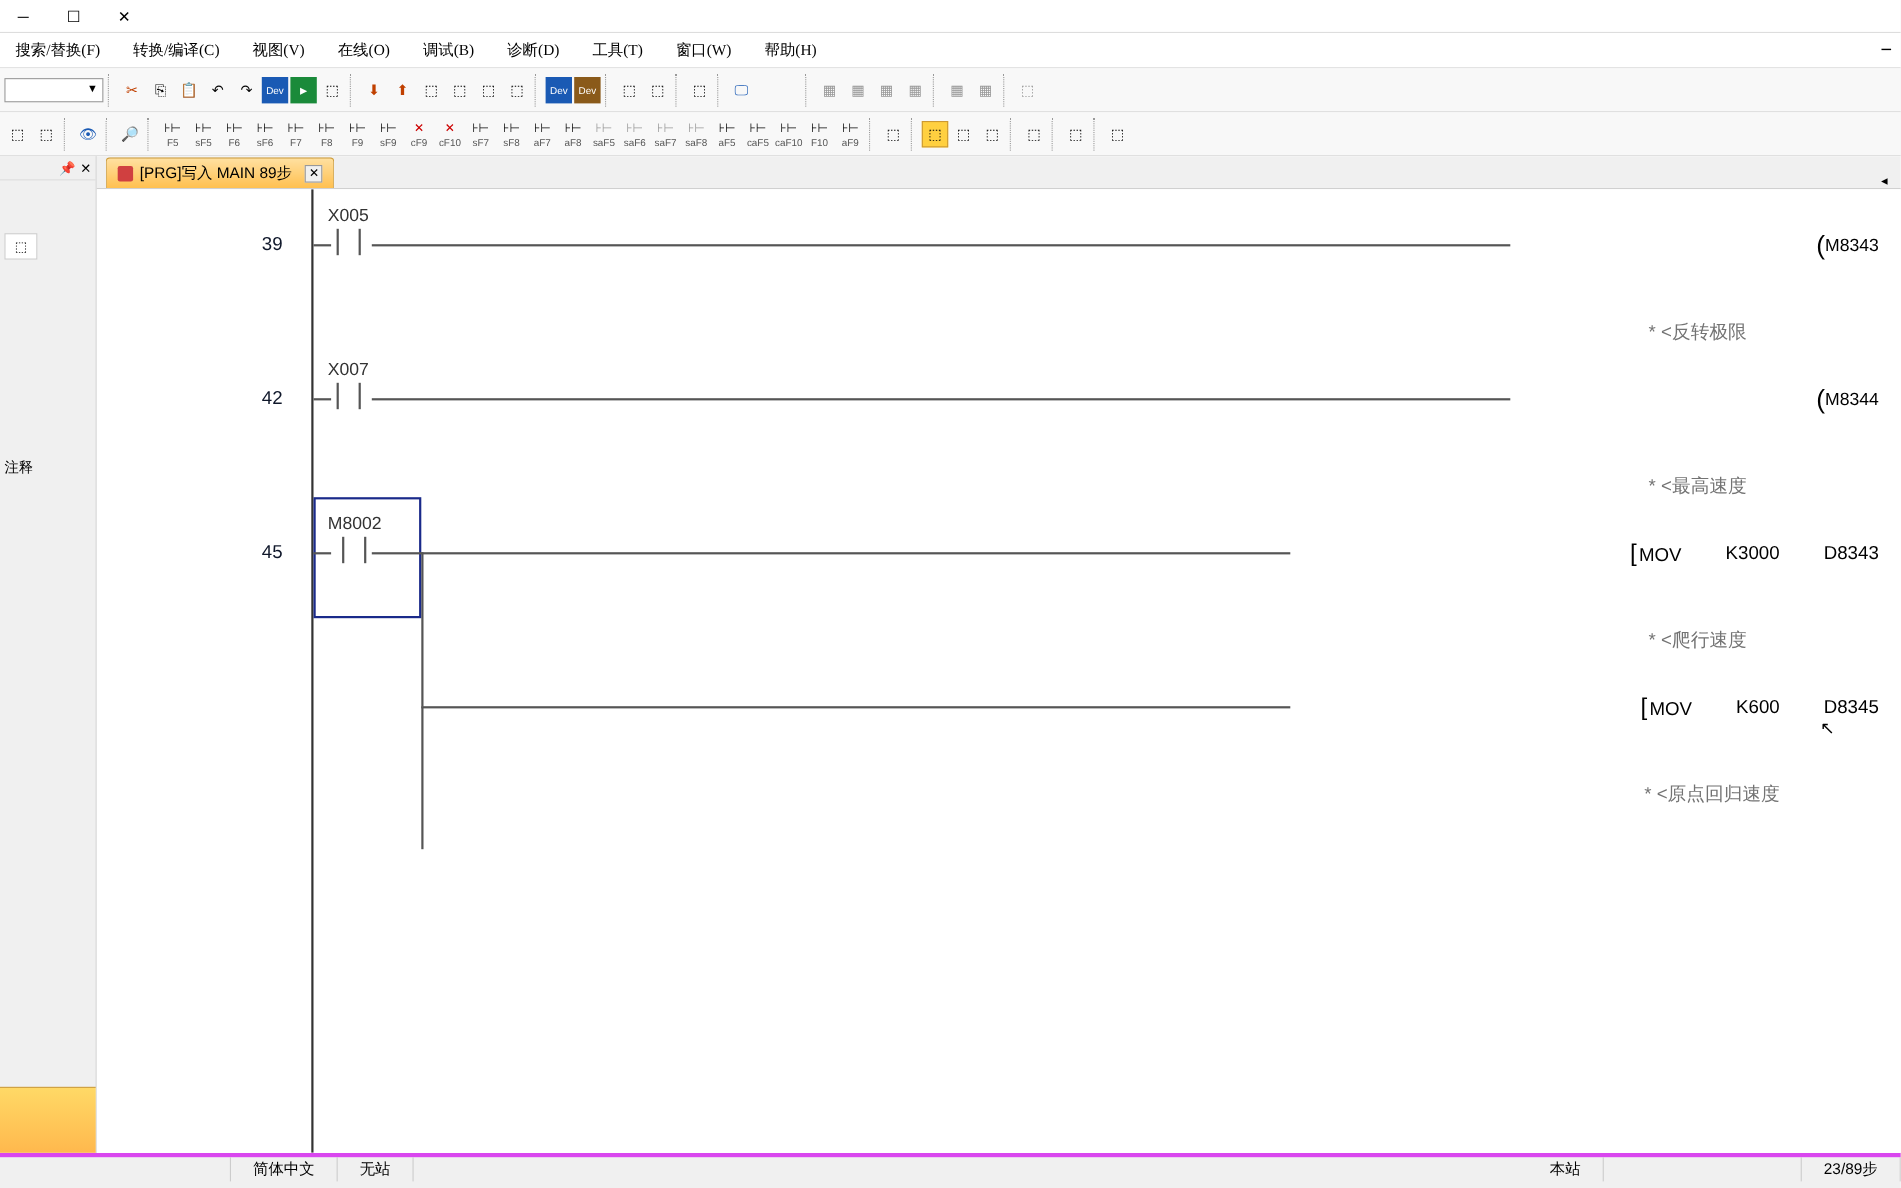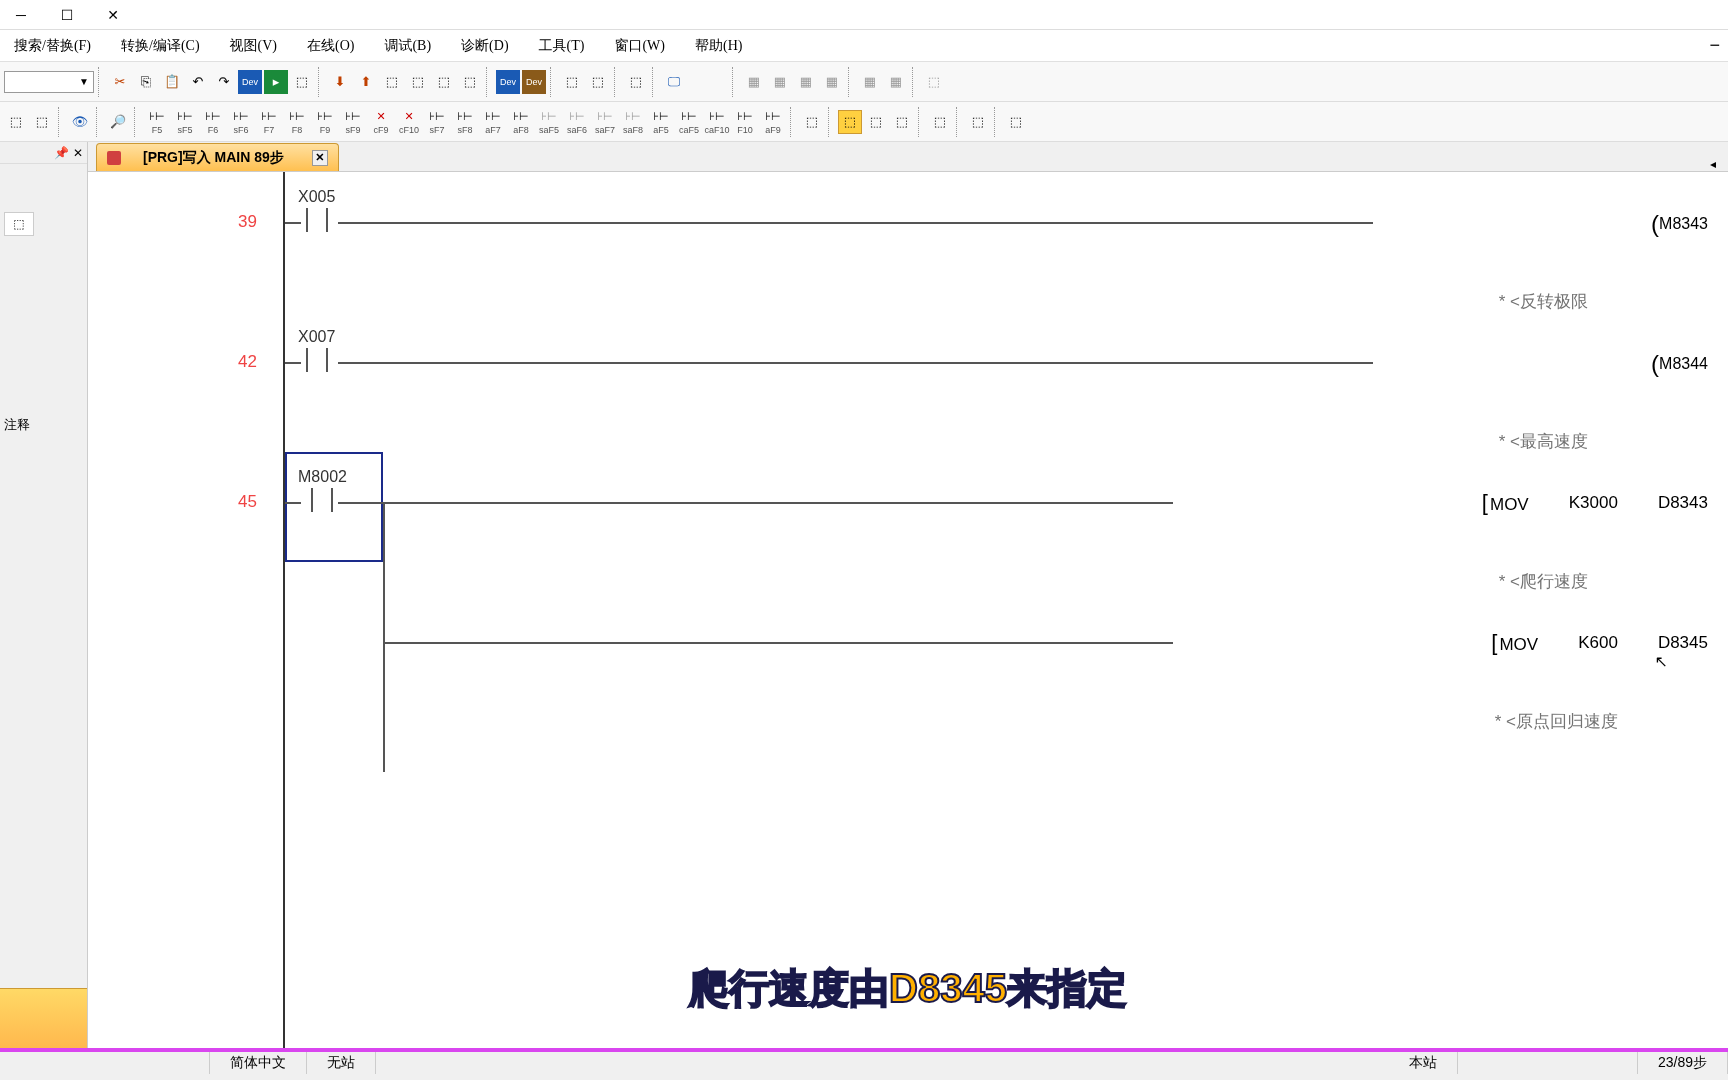--- a/index.html
+++ b/index.html
@@ -21,27 +21,27 @@
 .workspace { display: flex; height: calc(100% - 174px); }
 .left-panel { width: 88px; background: #f0f0f0; border-right: 1px solid #ccc; position: relative; }
 .left-panel-header { height: 22px; display: flex; align-items: center; justify-content: flex-end; padding: 0 4px; gap: 4px; border-bottom: 1px solid #ddd; }
 .pin-icon, .close-icon { font-size: 12px; cursor: default; }
 .left-panel-body { padding: 8px 4px; }
 .left-tool { width: 30px; height: 24px; margin: 40px 0; display: flex; align-items: center; justify-content: center; border: 1px solid #ccc; background: #fff; }
 .left-label { font-size: 13px; color: #000; margin-top: 180px; }
 .left-bottom { position: absolute; bottom: 0; left: 0; right: 0; height: 60px; background: linear-gradient(#ffd966, #ffb84d); border-top: 1px solid #cc9933; }
 .main-area { flex: 1; background: #fff; display: flex; flex-direction: column; position: relative; }
 .tab-strip { height: 30px; background: #f0f0f0; display: flex; align-items: flex-end; padding: 0 8px; border-bottom: 1px solid #ccc; }
-.tab { height: 28px; background: linear-gradient(#ffe0a0, #ffc050); border: 1px solid #cc9933; border-bottom: none; border-radius: 4px 4px 0 0; display: flex; align-items: center; padding: 0 10px; gap: 22px; font-size: 14px; font-weight: bold; }
+.tab { height: 28px; background: linear-gradient(#ffe0a0, #ffc050); border: 1px solid #cc9933; border-bottom: none; border-radius: 4px 4px 0 0; display: flex; align-items: center; padding: 0 10px; gap: 6px; font-size: 14px; font-weight: normal; }
 .tab-icon { width: 14px; height: 14px; background: #d04040; border-radius: 2px; }
 .tab-close { width: 16px; height: 16px; border: 1px solid #999; display: flex; align-items: center; justify-content: center; font-size: 11px; margin-left: 6px; background: #f0f0f0; }
 .tab-nav { margin-left: auto; display: flex; gap: 4px; padding: 0 4px; }
 .ladder-area { flex: 1; background: #fff; position: relative; overflow: hidden; }
 .left-rail { position: absolute; left: 195px; top: 0; bottom: 0; width: 2px; background: #333; }
-.step-num { position: absolute; left: 150px; top: 38px; font-size: 17px; color: #ef4444; }
+.step-num { position: absolute; left: 150px; top: 38px; font-size: 17px; color: #0f172a; }
 .hline { position: absolute; height: 2px; background: #555; }
 .vline { position: absolute; width: 2px; background: #555; }
 .contact { position: absolute; display: flex; flex-direction: column; align-items: center; }
 .contact-label { font-size: 16px; color: #333; margin-bottom: 2px; }
 .contact-sym { display: flex; align-items: center; }
 .contact-bar { width: 2px; height: 24px; background: #555; }
 .contact-gap { width: 18px; }
 .coil { position: absolute; right: 0; display: flex; align-items: center; font-size: 16px; }
 .coil-paren { font-size: 24px; }
 .instr { position: absolute; right: 0; display: flex; align-items: center; gap: 40px; font-size: 17px; }
@@ -324,21 +324,20 @@
         <span><span class="instr-bracket">[</span><span>MOV</span></span>
         <span>K600</span>
         <span>D8345</span>
       </div>
       <div class="mouse-cursor" style="right:60px;top:480px">↖</div>
       <div class="comment" style="right:110px;top:538px">* &lt;原点回归速度</div>
 
       <div class="vline" style="left:295px;top:470px;height:130px"></div>
     </div>
 
-    <div class="caption">爬行速度由D8345来指定</div>
   </div>
 </div>
 
 <div class="statusbar">
   <div class="status-cell" style="width:210px"></div>
   <div class="status-cell">简体中文</div>
   <div class="status-cell">无站</div>
   <div class="status-spacer"></div>
   <div class="status-cell">本站</div>
   <div class="status-cell" style="width:180px"></div>

